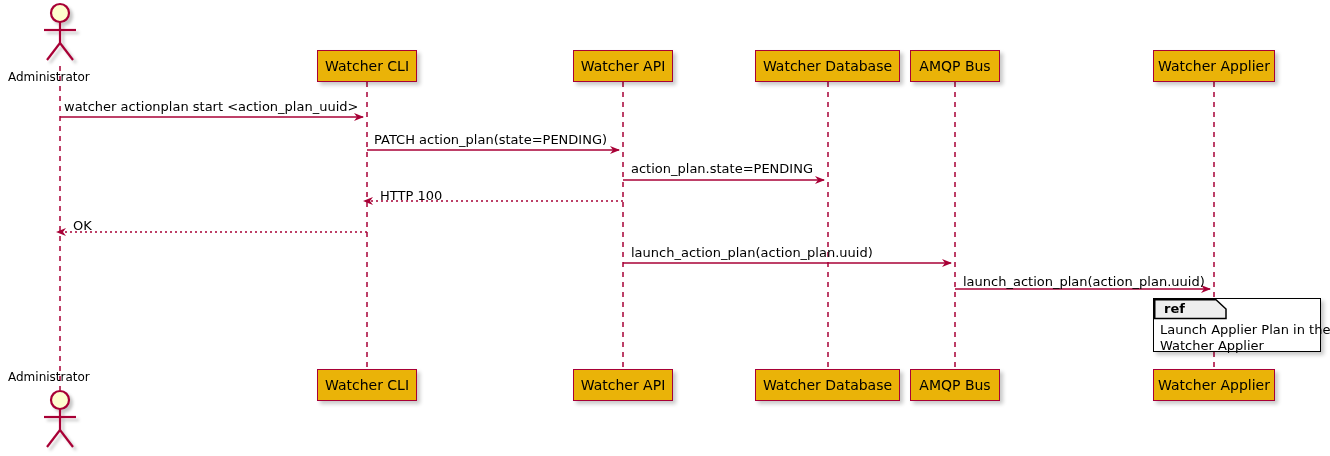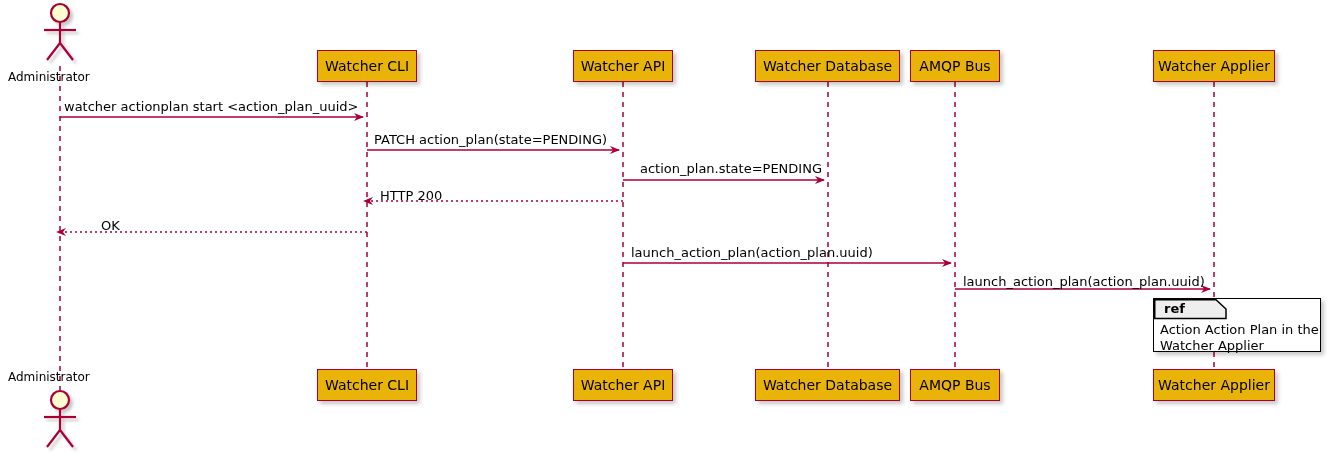--- a/index.html
+++ b/index.html
@@ -166,30 +166,30 @@
   </div>
   <div class="participant" style="left:910px; top:369px; width:90px;">
     <span>AMQP Bus</span>
   </div>
   <div class="participant" style="left:1153px; top:369px; width:122px;">
     <span>Watcher Applier</span>
   </div>
 
   <div class="msg-label" style="left:64px; top:100px;">watcher actionplan start &lt;action_plan_uuid&gt;</div>
   <div class="msg-label" style="left:374px; top:133px;">PATCH action_plan(state=PENDING)</div>
-  <div class="msg-label" style="left:631px; top:162px;margin-left:9px;">action_plan.state=PENDING</div>
-  <div class="msg-label" style="left:380px; top:189px;">HTTP 200</div>
-  <div class="msg-label" style="left:73px; top:219px;margin-left:28px;">OK</div>
+  <div class="msg-label" style="left:631px; top:162px;">action_plan.state=PENDING</div>
+  <div class="msg-label" style="left:380px; top:189px;">HTTP 100</div>
+  <div class="msg-label" style="left:73px; top:219px;">OK</div>
   <div class="msg-label" style="left:631px; top:246px;">launch_action_plan(action_plan.uuid)</div>
   <div class="msg-label" style="left:963px; top:275px;">launch_action_plan(action_plan.uuid)</div>
 
   <div class="ref-box" style="left:1153px; top:298px; width:168px; height:54px;">
     <svg class="ref-tab-shape" width="74" height="21" style="position:absolute;left:0;top:0;">
       <path d="M0.75,0.75 L62,0.75 L72,10 L72,19.5 L0.75,19.5 z" fill="#EEEEEE" stroke="#000000" stroke-width="1.5"></path>
     </svg>
     <div class="ref-title">ref</div>
     <div class="ref-body">
-      <div>Action Action Plan in the</div>
+      <div>Launch Applier Plan in the</div>
       <div>Watcher Applier</div>
     </div>
   </div>
 
 </div>
 
 </body></html>

